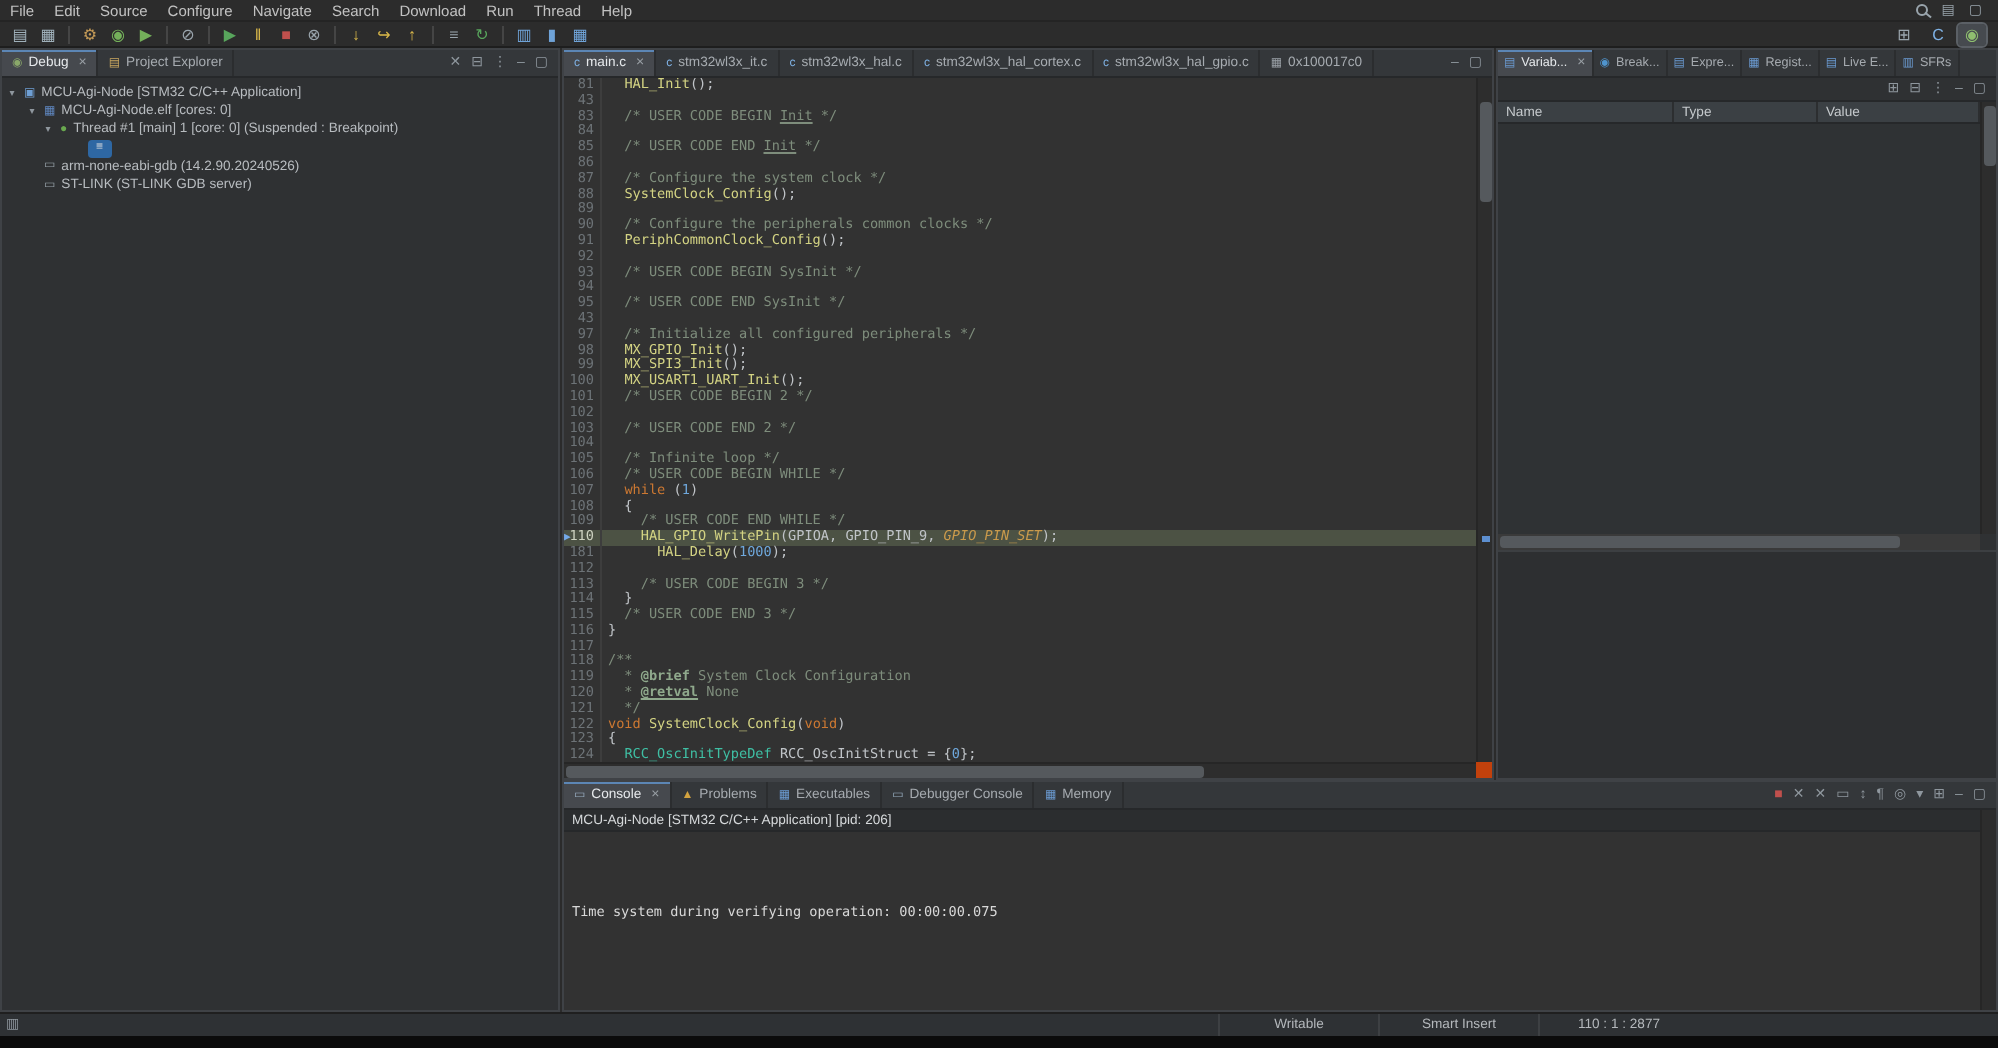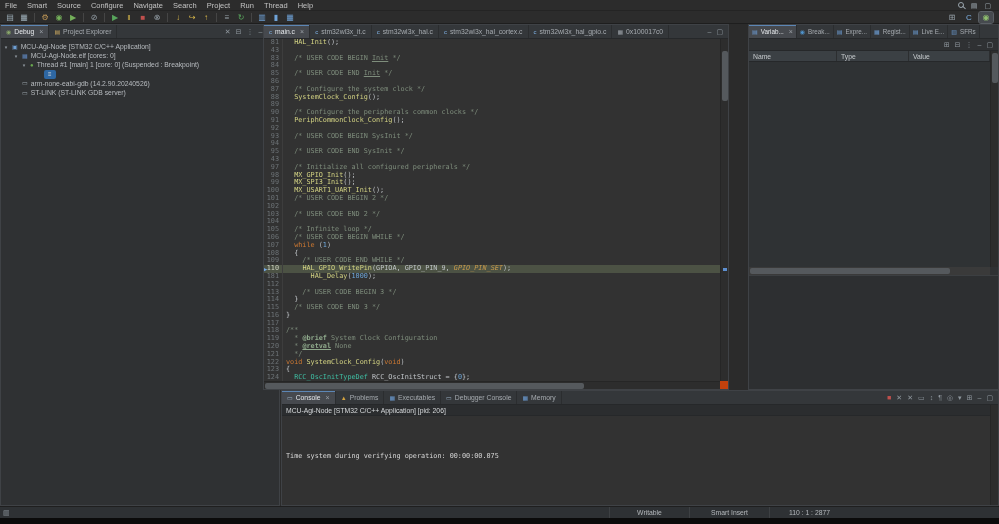--- a/index.html
+++ b/index.html
@@ -40,21 +40,21 @@
   
   #debug-panel { left:0; top:24px; width:280px; height:482px; }
   .tree { padding-top:3px; font-size:6.8px; }
   .tree-row { height:9.2px; display:flex; align-items:center; gap:3px; color:#b8bcc0; white-space:nowrap; }
   .twisty { color:#8f979e; font-size:5px; width:6px; text-align:center; flex:none; }
   .ticon { font-size:6px; line-height:1; }
   .sel { background:#2e67a3; border-radius:2px; padding:0 4px; display:flex; gap:3px;
          align-items:center; height:9px; color:#e8eef5; }
 
   
-  #editor { left:263px; top:24px; width:466px; height:366px; background:#c2410c; border:1px solid #3f4246; }
+  #editor { left:281px; top:24px; width:466px; height:366px; background:#c2410c; border:1px solid #3f4246; }
   #code-wrap { position:absolute; top:14px; left:0; right:8px; bottom:8px; overflow:hidden; background:#323232; }
   .code-line { display:flex; height:7.8px; line-height:7.8px; font-family:"DejaVu Sans Mono",monospace;
                font-size:6.8px; white-space:pre; }
   .code-line .ln { width:19px; flex:none; text-align:right; padding-right:3px; color:#6d7377;
                    background:#323232; border-right:1px solid #3d3d3d; position:relative; }
   .codetxt { padding-left:3px; white-space:pre; }
   .code-line.current { background:#4c5244; }
   .code-line.current .ln { background:#4c5244; color:#cdd2c0; }
   .ptr { position:absolute; left:0; top:0.5px; color:#74a9e8; font-size:5.5px; }
   .tok-pl { color:#c0c4c8; }
@@ -104,26 +104,26 @@
   .sb-cell { width:80px; text-align:center; line-height:11px; border-left:1px solid #3d4043; white-space:nowrap; }
   .sb-right { width:150px; }
   #bottom-strip { position:absolute; left:0; top:518px; width:999px; height:6px; background:#0b0b0b; }
 </style>
 </head>
 <body>
 
 <div id="menubar">
   <div class="menus" style="display:flex">
       <div class="menu-item">File</div>
-      <div class="menu-item">Smart</div>
+      <div class="menu-item">Edit</div>
       <div class="menu-item">Source</div>
       <div class="menu-item">Configure</div>
       <div class="menu-item">Navigate</div>
       <div class="menu-item">Search</div>
-      <div class="menu-item">Project</div>
+      <div class="menu-item">Download</div>
       <div class="menu-item">Run</div>
       <div class="menu-item">Thread</div>
       <div class="menu-item">Help</div>
     </div>
   <div class="right">
       <span class="mag"></span>
       <span class="bicon" style="color: rgb(154, 165, 173);">▤</span>
       <span class="bicon" style="color: rgb(154, 165, 173);">▢</span>
     </div>
 </div>

